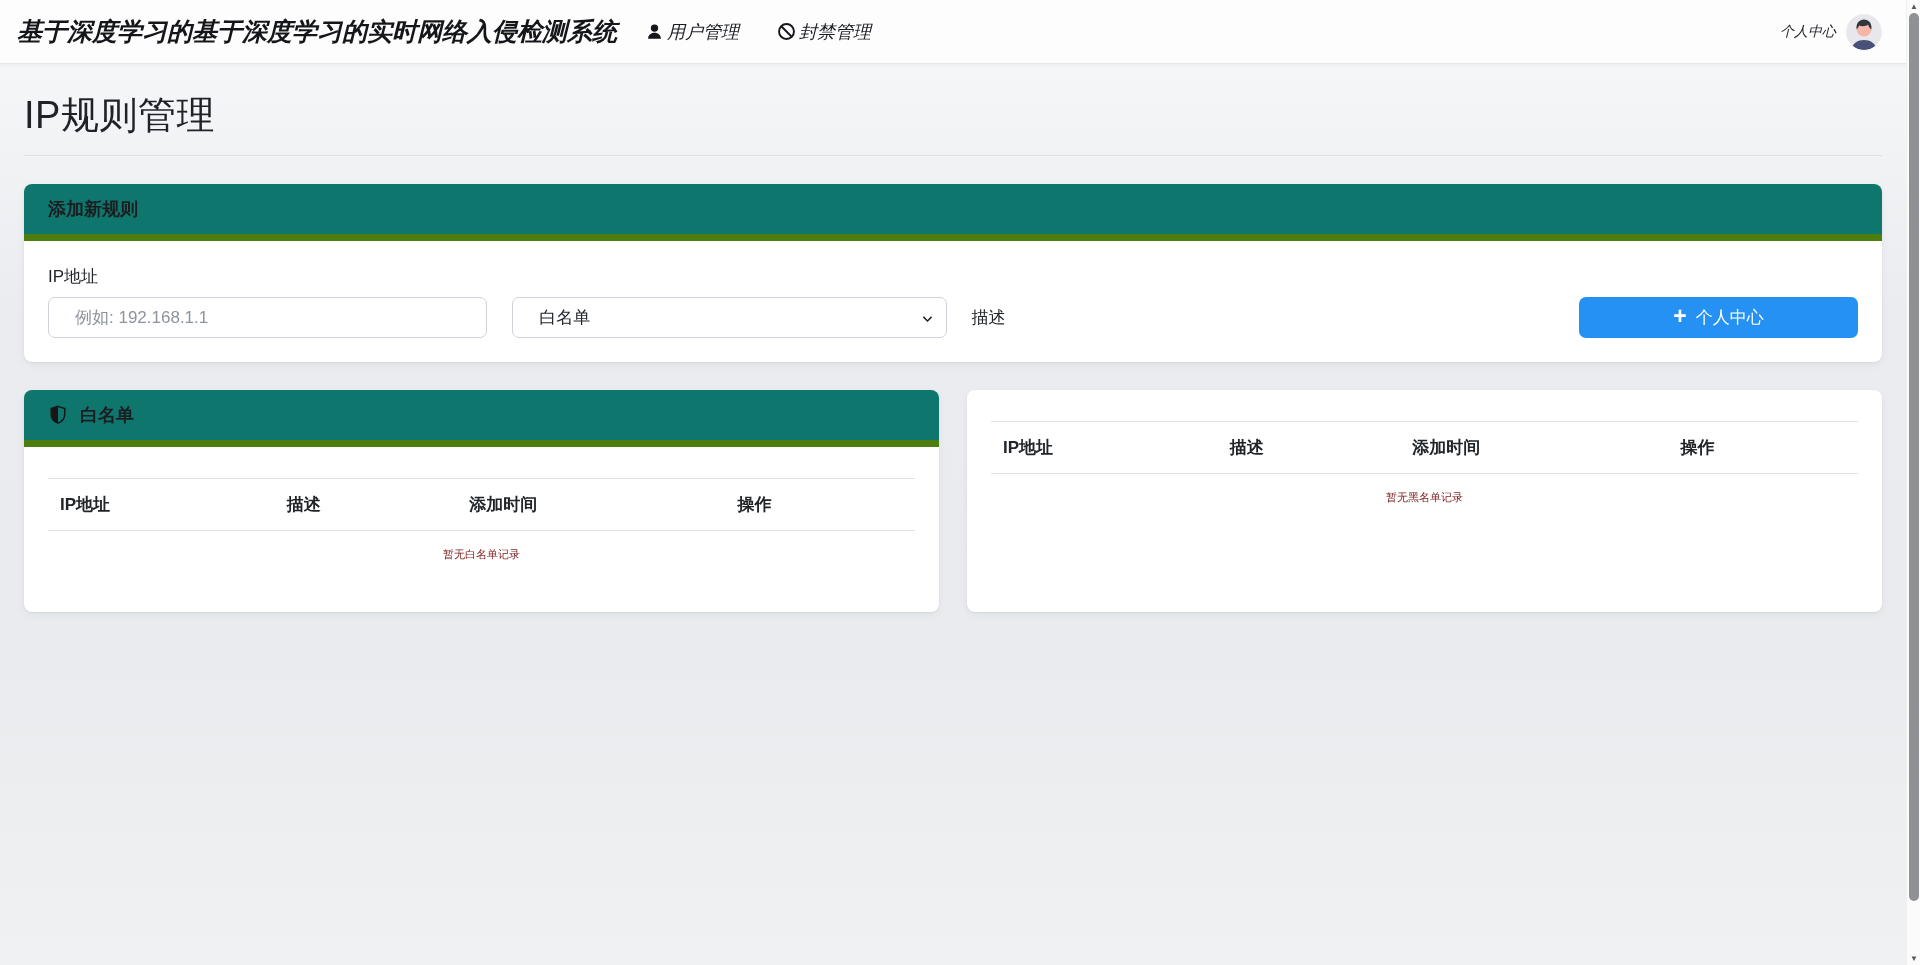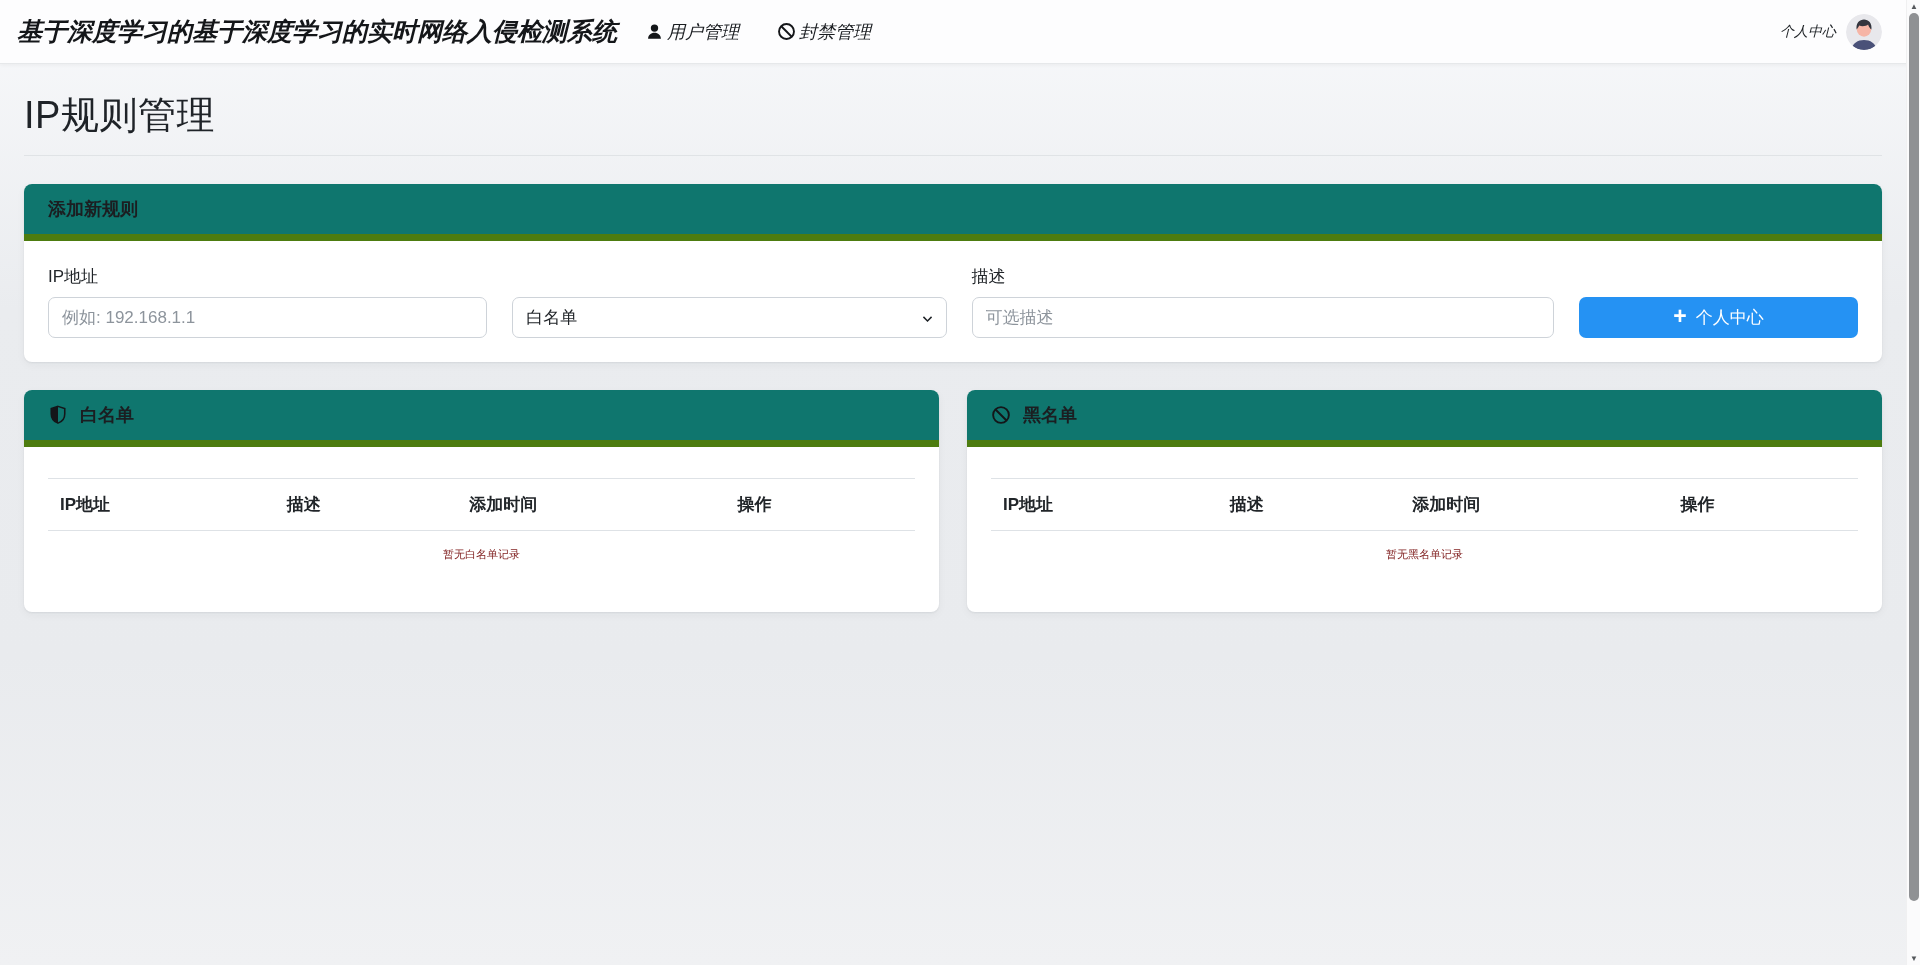--- a/index.html
+++ b/index.html
@@ -49,21 +49,21 @@
   .add-card { margin-top:28px; }
   .add-body { padding:24px; }
   .form-row { display:flex; gap:25px; align-items:flex-end; }
   .fg { display:flex; flex-direction:column; }
   .fg-ip   { flex:439 1 0; }
   .fg-type { flex:434 1 0; }
   .fg-desc { flex:582 1 0; }
   .fg-btn  { flex:279 1 0; }
   .form-label { font-size:17px; color:#212529; margin-bottom:9px; }
   .form-control {
-    width:100%; height:41px; padding:0 13px;
+    width:100%; height:41px; padding:0 26px;
     border:1px solid #ced3d9; border-radius:7px;
     font-size:17px; color:#212529; background:#fff;
     font-family:"Liberation Sans","DejaVu Sans",sans-serif;
     outline:none;
   }
   .form-control::placeholder { color:#8d949c; }
   .select-wrap { position:relative; }
   select.form-control { appearance:none; -webkit-appearance:none; padding-right:34px; }
   .select-chevron { position:absolute; right:13px; top:14px; pointer-events:none; }
   .btn-primary {
@@ -162,21 +162,20 @@
             </select>
             <span class="select-chevron">
               <svg width="13" height="13" viewBox="0 0 16 16" fill="none" stroke="#1d2126" stroke-width="1.8">
                 <path d="M3 6l5 5 5-5"></path>
               </svg>
             </span>
           </div>
         </div>
         <div class="fg fg-desc">
           <label class="form-label">描述</label>
-          <input class="form-control" type="text" value="" placeholder="可选描述" style="">
         </div>
         <div class="fg fg-btn">
           <button class="btn-primary" id="add-rule-btn" style="background: rgb(37, 146, 243);">
             <span class="btn-plus">+</span>
             <span>个人中心</span>
           </button>
         </div>
       </div>
     </div>
   </div>
@@ -212,29 +211,20 @@
           <tbody>
             <tr>
               <td class="empty-cell" colspan="4">暂无白名单记录</td>
             </tr>
           </tbody>
         </table>
       </div>
     </div>
 
     <div class="card list-card">
-      <div class="card-header">
-        <span>
-          <svg width="20" height="20" viewBox="0 0 16 16" fill="none" stroke="#141619" stroke-width="1.5">
-            <circle cx="8" cy="8" r="6.3"></circle>
-            <line x1="3.6" y1="3.6" x2="12.4" y2="12.4"></line>
-          </svg>
-        </span>
-        <span>黑名单</span>
-      </div>
       <div class="list-body">
         <table>
           <colgroup>
               <col style="width:17%">
               <col style="width:25%">
               <col style="width:21%">
               <col style="width:37%">
             </colgroup>
           <thead>
             <tr>

